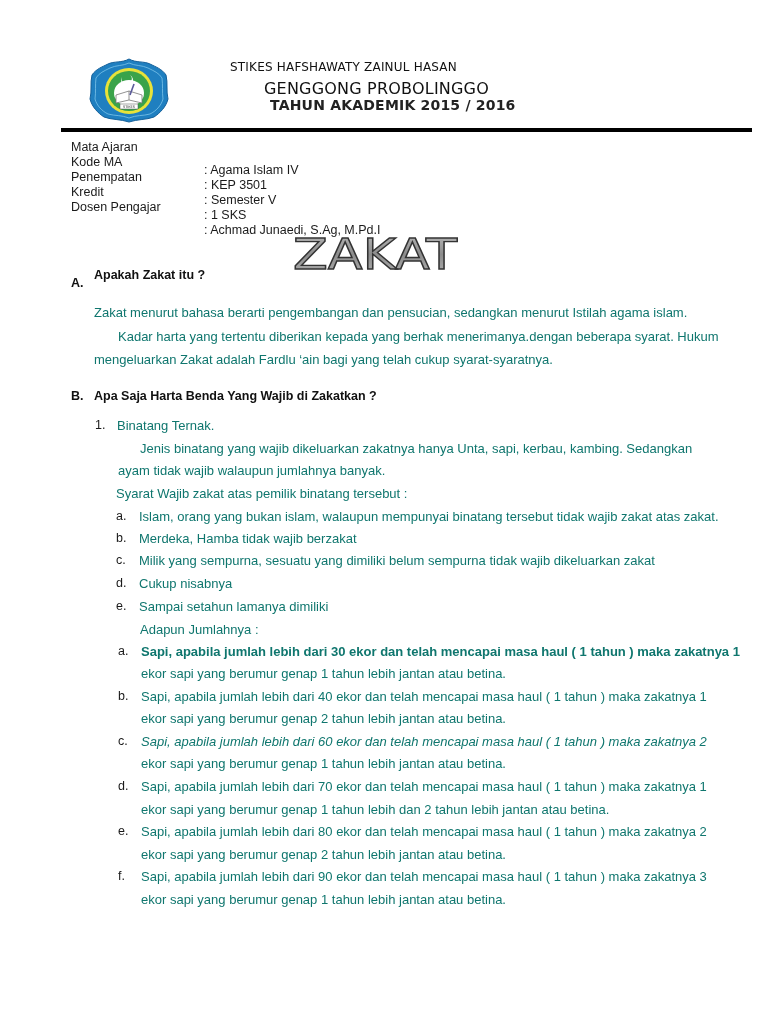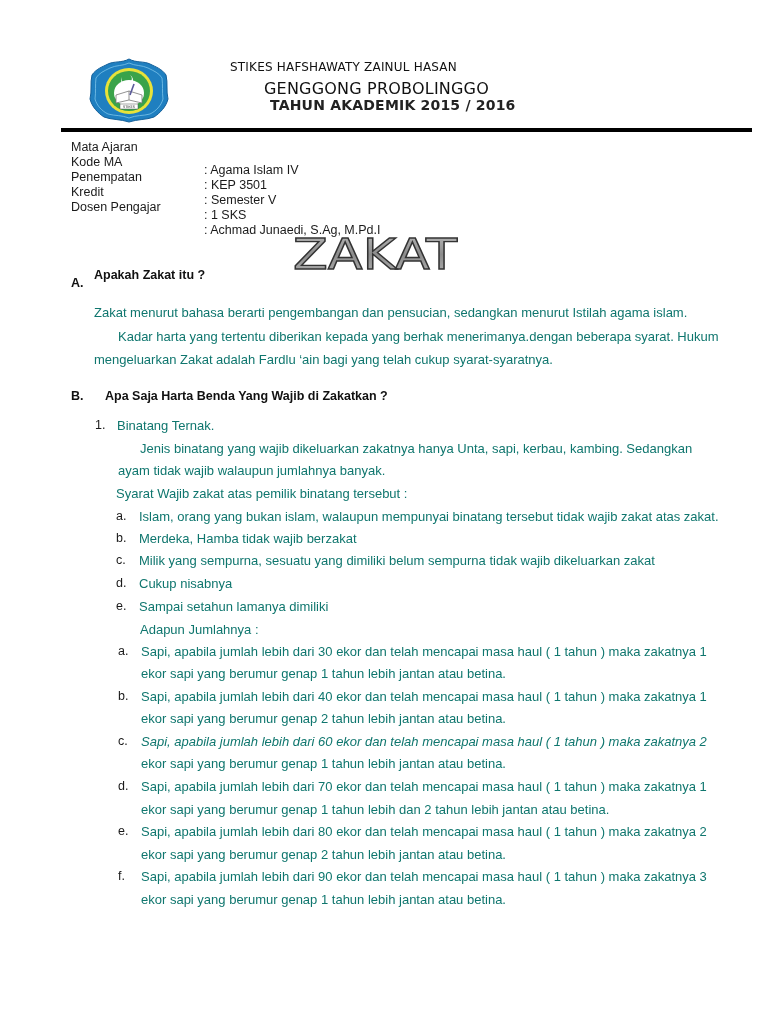--- a/index.html
+++ b/index.html
@@ -97,21 +97,21 @@
 <div>
   <div class="abs sec-head" style="left:71px; top:276px;">A.</div>
   <div class="abs sec-head" style="left:94px; top:268px;">Apakah Zakat itu ?</div>
   <div class="abs body-text" style="left:94px; top:305px;">Zakat menurut bahasa berarti pengembangan dan pensucian, sedangkan menurut  Istilah agama islam.</div>
   <div class="abs body-text" style="left:94px; top:329px;margin-left:24px;">Kadar harta yang tertentu diberikan kepada yang berhak menerimanya.dengan beberapa syarat. Hukum</div>
   <div class="abs body-text" style="left:94px; top:352px;">mengeluarkan Zakat adalah Fardlu ‘ain bagi yang telah cukup syarat-syaratnya.</div>
 </div>
 
 <div>
   <div class="abs sec-head" style="left:71px; top:389px;">B.</div>
-  <div class="abs sec-head" style="left:105px; top:389px;">Apa Saja Harta Benda Yang Wajib di Zakatkan ?</div>
+  <div class="abs sec-head" style="left:94px; top:389px;">Apa Saja Harta Benda Yang Wajib di Zakatkan ?</div>
 
   <div class="marker" style="left:95px; top:418px;">1.</div>
   <div class="abs body-text" style="left:117px; top:418px;">Binatang Ternak.</div>
   <div class="abs body-text" style="left:140px; top:441px;">Jenis binatang yang wajib dikeluarkan zakatnya hanya Unta, sapi, kerbau, kambing. Sedangkan</div>
   <div class="abs body-text" style="left:118px; top:463px;">ayam tidak wajib walaupun jumlahnya banyak.</div>
   <div class="abs body-text" style="left:116px; top:486px;">Syarat Wajib zakat atas pemilik binatang tersebut :</div>
 
   <div>
     <div class="marker" style="left:116px; top:509px;">a.</div>
     <div class="abs body-text" style="left:139px; top:509px;text-align:right;">Islam, orang yang bukan islam, walaupun mempunyai binatang tersebut tidak wajib zakat atas zakat.</div>
@@ -122,21 +122,21 @@
     <div class="marker" style="left:116px; top:576px;">d.</div>
     <div class="abs body-text" style="left:139px; top:576px;">Cukup nisabnya</div>
     <div class="marker" style="left:116px; top:599px;">e.</div>
     <div class="abs body-text" style="left:139px; top:599px;">Sampai setahun lamanya dimiliki</div>
   </div>
 
   <div class="abs body-text" style="left:140px; top:622px;">Adapun Jumlahnya :</div>
 
   <div>
     <div class="marker" style="left:118px; top:644px;">a.</div>
-    <div class="abs body-text" style="left:141px; top:644px;">Sapi, apabila jumlah lebih dari 30 ekor  dan telah mencapai masa haul ( 1 tahun ) maka zakatnya 1</div>
+    <div class="abs body-text" style="left:141px; top:644px;font-weight:bold;">Sapi, apabila jumlah lebih dari 30 ekor  dan telah mencapai masa haul ( 1 tahun ) maka zakatnya 1</div>
     <div class="abs body-text" style="left:141px; top:666px;">ekor sapi yang berumur genap 1 tahun lebih jantan atau betina.</div>
 
     <div class="marker" style="left:118px; top:689px;">b.</div>
     <div class="abs body-text" style="left:141px; top:689px;">Sapi, apabila jumlah lebih dari 40 ekor  dan telah mencapai masa haul ( 1 tahun ) maka zakatnya 1</div>
     <div class="abs body-text" style="left:141px; top:711px;">ekor sapi yang berumur genap 2 tahun lebih jantan atau betina.</div>
 
     <div class="marker" style="left:118px; top:734px;">c.</div>
     <div class="abs body-text" style="left:141px; top:734px;font-style:italic;">Sapi, apabila jumlah lebih dari 60 ekor  dan telah mencapai masa haul ( 1 tahun ) maka zakatnya 2</div>
     <div class="abs body-text" style="left:141px; top:756px;">ekor sapi yang berumur genap 1 tahun lebih jantan atau betina.</div>
 

